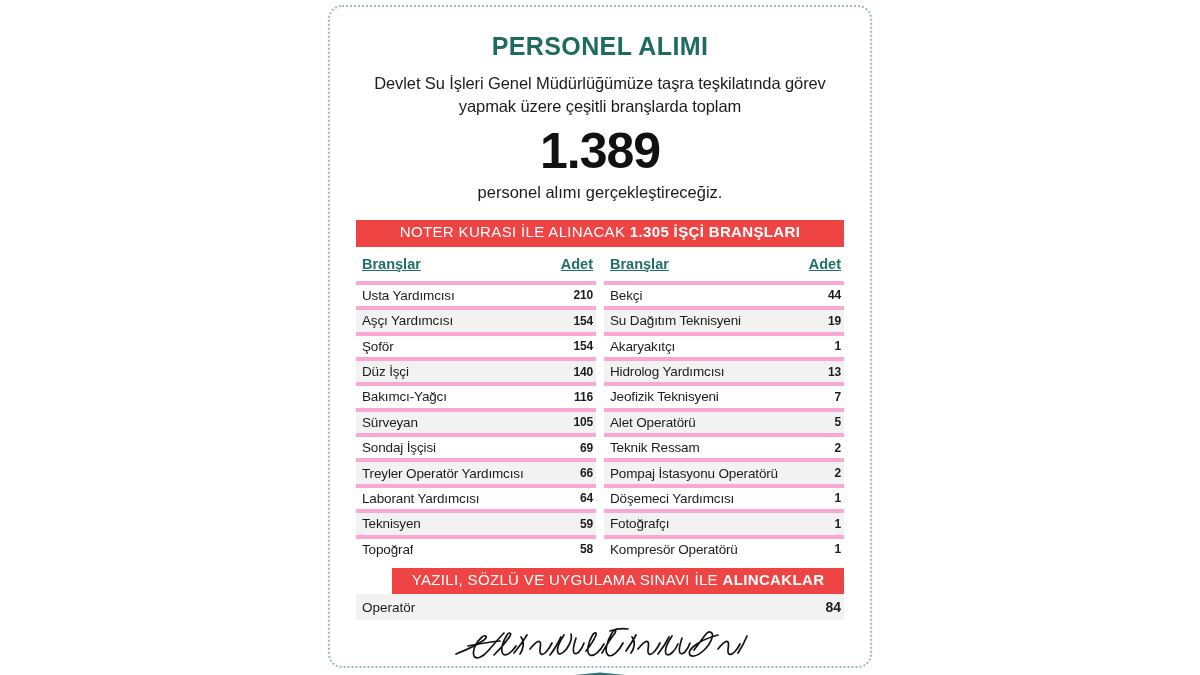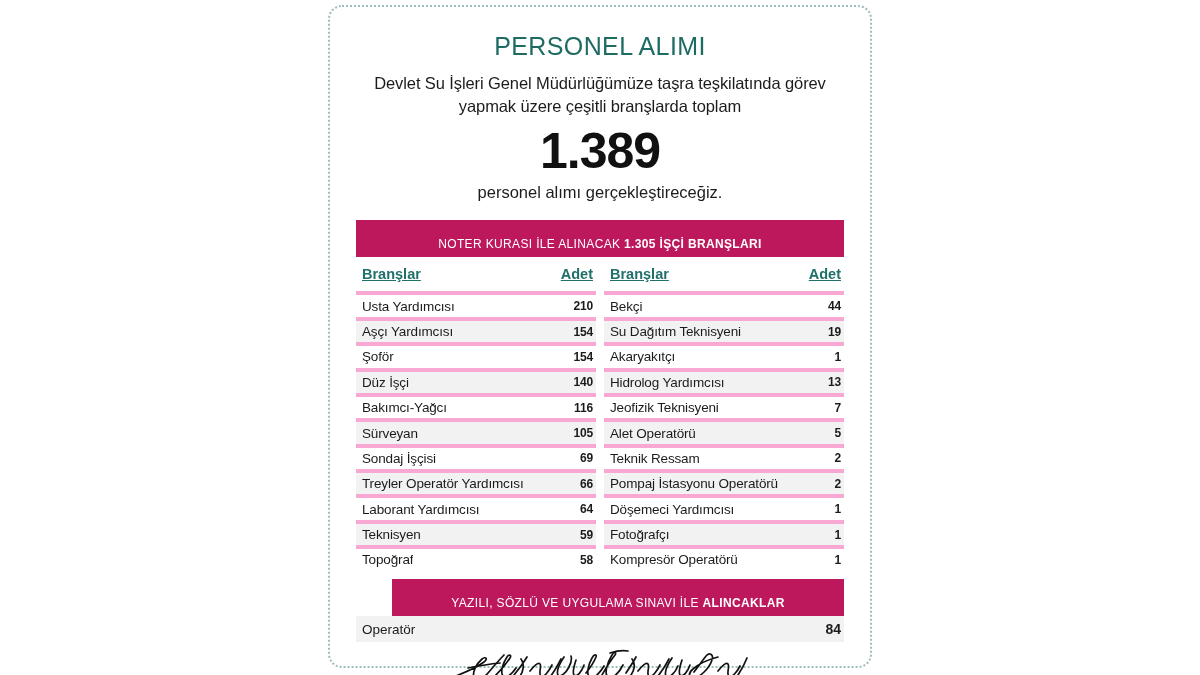--- a/index.html
+++ b/index.html
@@ -33,21 +33,21 @@
     left: 0; right: 0; top: 0;
     padding: 0 26px;
     box-sizing: border-box;
   }
 
   
   #poster-title {
     text-align: center;
     color: #1e6b62;
     font-size: 25px;
-    font-weight: normal;
+    font-weight: bold;
     letter-spacing: 0.4px;
     margin-top: 27px;
     line-height: 1;
   }
   #poster-subtitle {
     text-align: center;
     color: #1c1c1c;
     font-size: 16.5px;
     line-height: 1.42;
     margin-top: 13px;
@@ -66,26 +66,26 @@
   #poster-tagline {
     text-align: center;
     color: #1c1c1c;
     font-size: 16.5px;
     line-height: 1.3;
     margin-top: 6px;
   }
 
   
   .section-banner {
-    background: #be185d;
+    background: #ef4444;
     color: #ffffff;
     text-align: center;
-    font-size: 12px;
+    font-size: 15px;
     letter-spacing: 0.35px;
-    padding: 18px 4px 6px 4px;
+    padding: 4px 4px 6px 4px;
     line-height: 1.1;
     white-space: nowrap;
   }
   #banner-noter { margin-top: 17px; }
   #banner-sinav { margin-top: 8px; margin-left: 36px; }
   .banner-light { font-weight: normal; }
   .banner-bold  { font-weight: bold; }
 
   
   .table-wrap {

